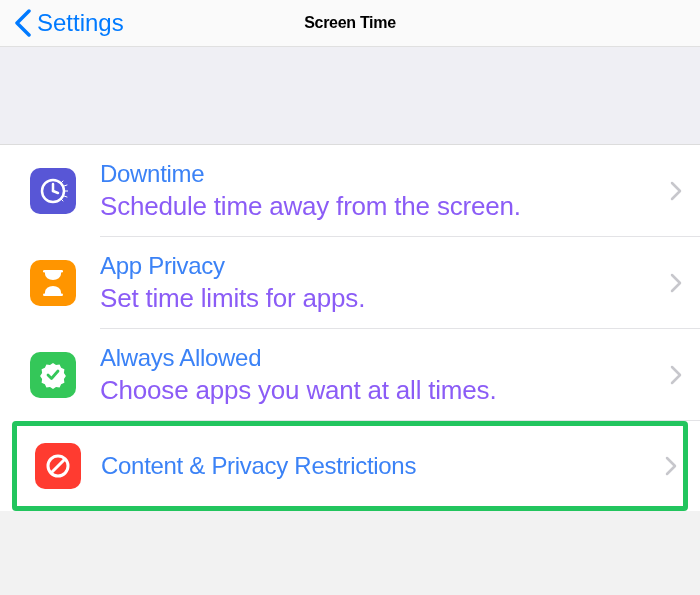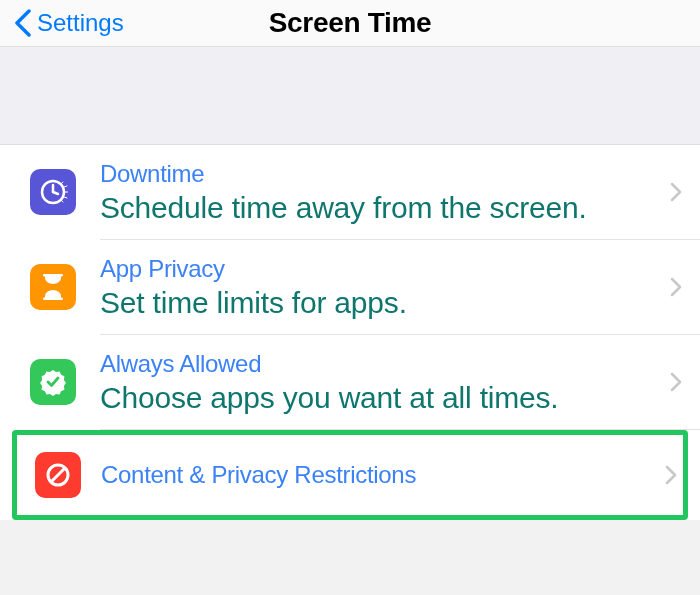--- a/index.html
+++ b/index.html
@@ -35,21 +35,21 @@
     .back-chevron {
       width: 17px;
       height: 28px;
       margin-right: 6px;
     }
     .nav-title {
       position: absolute;
       left: 50%;
       transform: translateX(-50%);
       font-weight: 600;
-      font-size: 28px;
+      font-size: 16px;
       letter-spacing: -0.3px;
       color: #000;
     }
     .spacer {
       height: 98px;
       background: #efeff4;
       border-bottom: 1px solid #dcdcdc;
     }
     .list {
       background: #fff;
@@ -80,22 +80,22 @@
     .text-block {
       flex: 1;
     }
     .row-title {
       font-size: 24px;
       color: #3b82f6;
       letter-spacing: -0.3px;
       line-height: 1.25;
     }
     .row-sub {
-      font-size: 30px;
-      color: #0f766e;
+      font-size: 26px;
+      color: #8b5cf6;
       letter-spacing: -0.2px;
       margin-top: 2px;
     }
     .disclosure {
       width: 12px;
       height: 20px;
       flex-shrink: 0;
       margin-left: 12px;
     }
     .sep {

